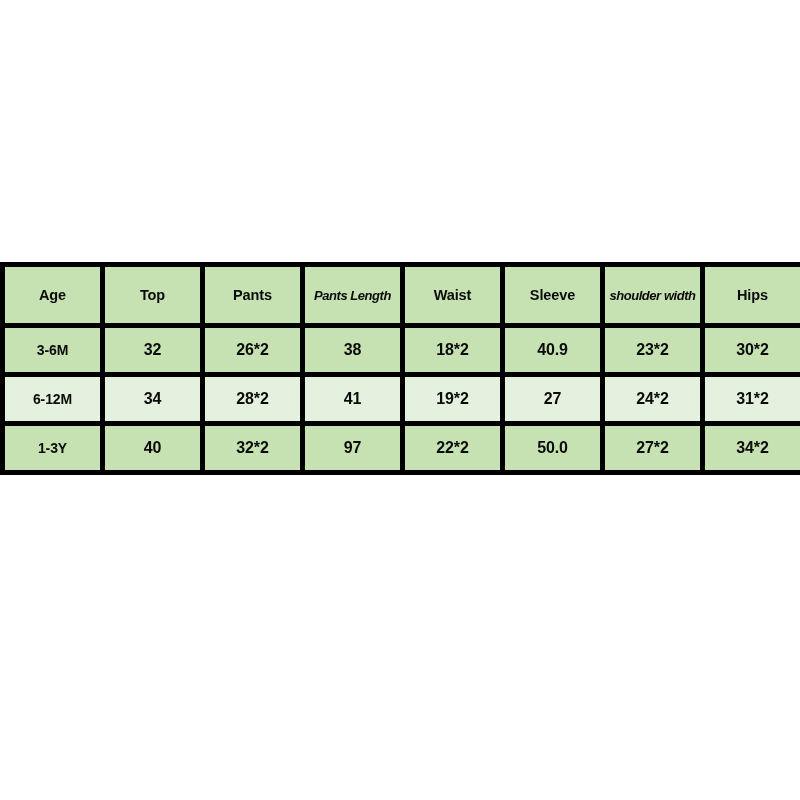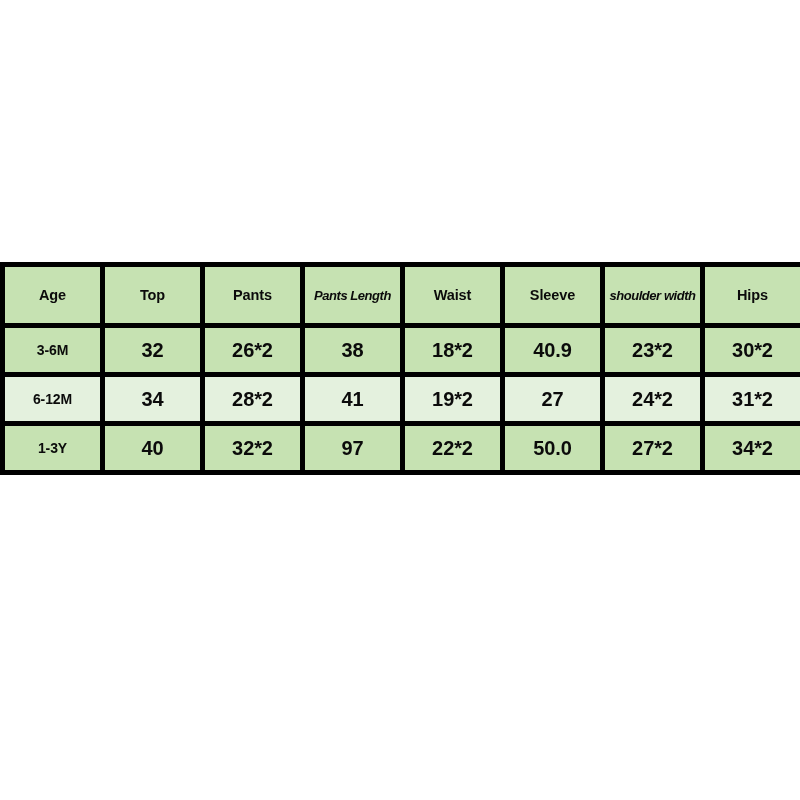--- a/index.html
+++ b/index.html
@@ -58,21 +58,21 @@
   }
   table.size-chart thead th.header-narrow {
     font-size: 13px;
     letter-spacing: -0.45px;
     font-style: italic;
   }
 
   
   table.size-chart tbody td {
     height: 44px;
-    font-size: 20px;
+    font-size: 16px;
     letter-spacing: -0.1px;
   }
   table.size-chart tbody tr.row-dark {
     background: #c6e2b2;
   }
   table.size-chart tbody tr.row-light {
     background: #e4f1de;
     margin-left: 36px;
   }
   table.size-chart tbody td.col-age {

